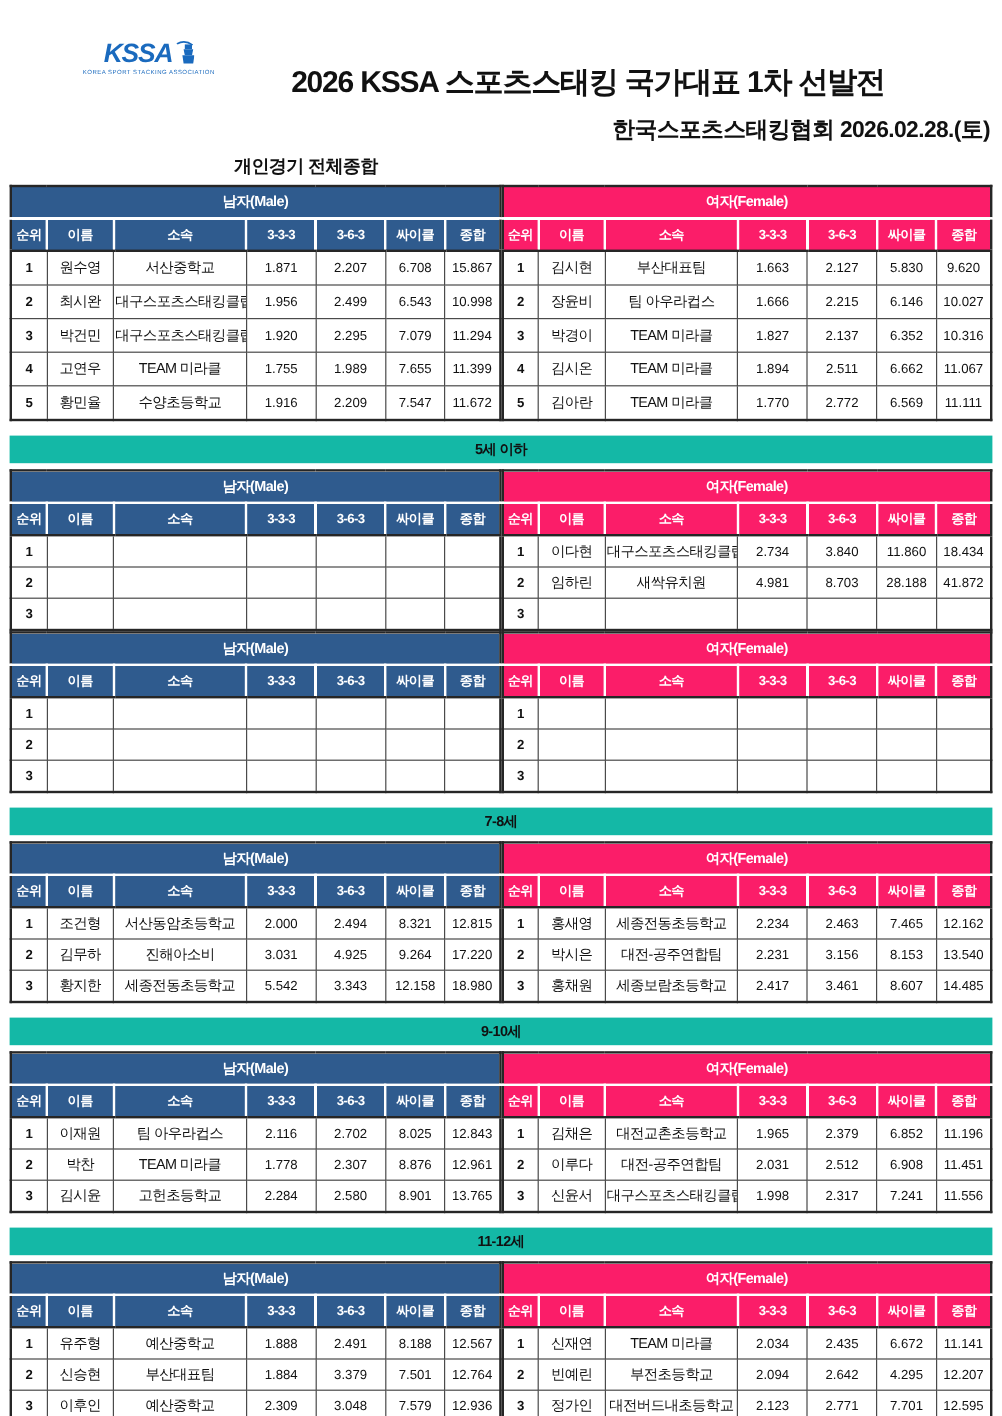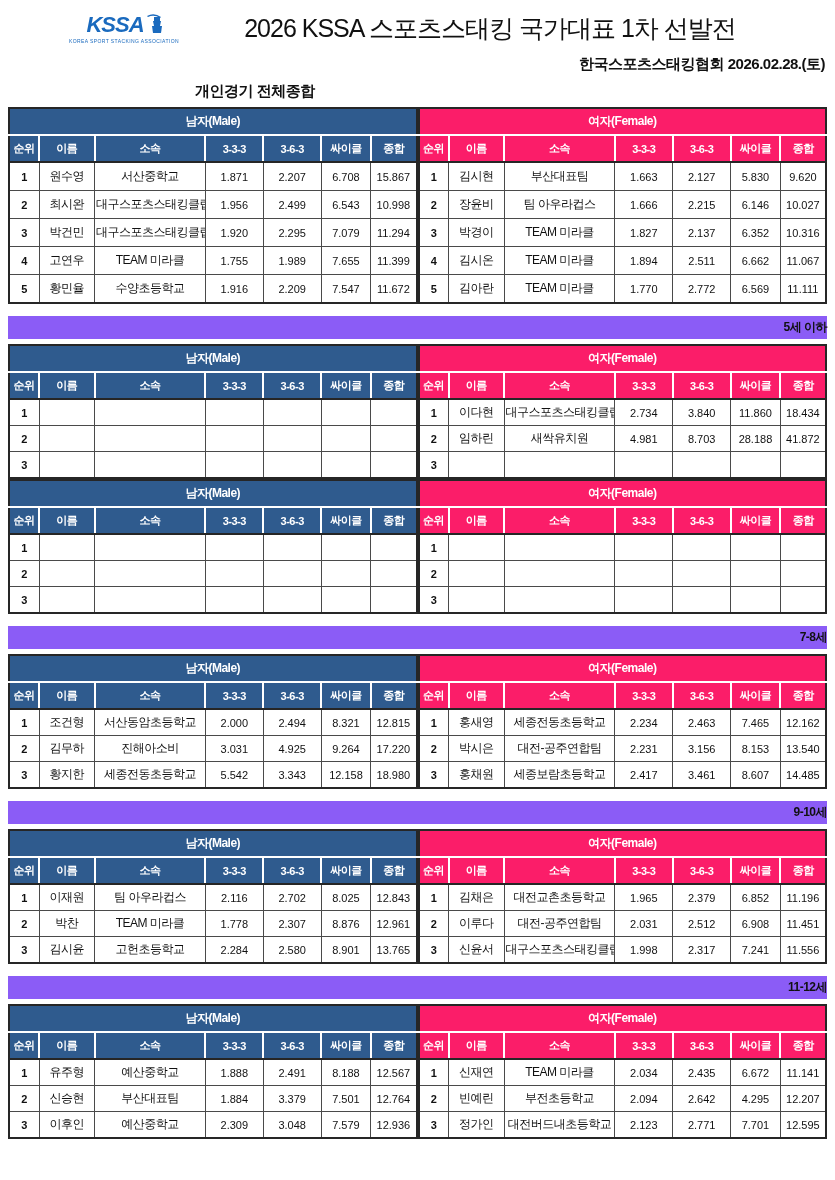--- a/index.html
+++ b/index.html
@@ -5,26 +5,26 @@
   html,body{margin:0;padding:0;background:#fff;}
   body{width:835px;height:1180px;font-family:"Liberation Sans","DejaVu Sans",sans-serif;color:#111;}
   .page{position:relative;width:835px;height:1180px;overflow:hidden;background:#fff;}
 
   
   .header{display:flex;align-items:center;padding:12px 8px 0 8px;}
   .logo{margin-left:47px;width:138px;flex:0 0 auto;display:flex;flex-direction:column;align-items:center;}
   .logo-top{display:flex;gap:2px;}
   .logo-text{font-size:22px;font-weight:bold;font-style:italic;color:#1a6abe;letter-spacing:-1px;line-height:1;}
   .logo-sub{font-size:5px;color:#1a6abe;letter-spacing:.4px;margin-top:2px;white-space:nowrap;}
-  .title{flex:1;text-align:center;font-size:25px;font-weight:normal;letter-spacing:-1px;padding-right:40px;}
-  .subtitle{text-align:right;padding-right:10px;font-weight:bold;font-size:15px;margin-top:10px;letter-spacing:-0.5px;}
+  .title{flex:1;text-align:center;font-size:25px;font-weight:bold;letter-spacing:-1px;padding-right:40px;margin-top:40px;}
+  .subtitle{text-align:right;padding-right:10px;font-weight:bold;font-size:19px;margin-top:10px;letter-spacing:-0.5px;}
   .page-heading{font-weight:bold;font-size:15px;margin:8px 0 6px 195px;display:inline-block;letter-spacing:-0.5px;}
 
   
-  .section-bar{height:23px;background:#8b5cf6;display:flex;align-items:center;justify-content:flex-end;
+  .section-bar{height:23px;background:#14b8a6;display:flex;align-items:center;justify-content:center;
                font-weight:bold;font-size:12px;margin:12px 8px 5px 8px;letter-spacing:-0.5px;}
   .dual{display:flex;margin:0 8px;}
   table.half{width:50%;border-collapse:collapse;table-layout:fixed;border:2px solid #262626;}
   table.half.male{--hdr:#2f5b8e;}
   table.half.female{--hdr:#fb1d69;}
   th,td{padding:0 1px;overflow:hidden;white-space:nowrap;text-align:center;vertical-align:middle;}
   tr.group th{background:var(--hdr);color:#fff;font-size:12px;font-weight:bold;height:25px;
               border-bottom:2px solid #fff;letter-spacing:-0.5px;}
   tr.cols th{background:var(--hdr);color:#fff;font-size:11px;font-weight:bold;height:25px;
              border-left:2px solid #fff;border-bottom:2px solid #262626;letter-spacing:-0.5px;}

